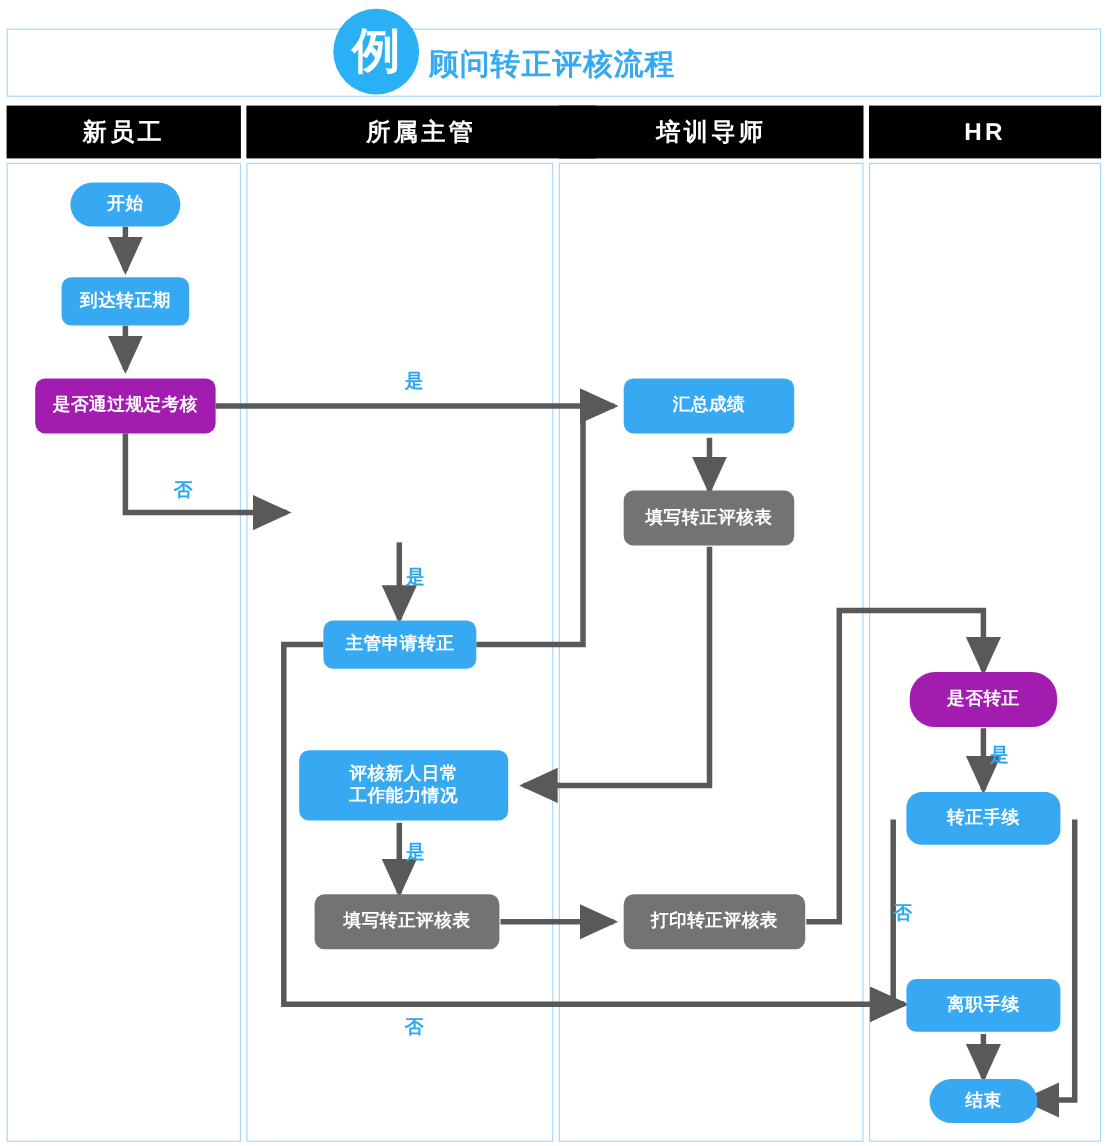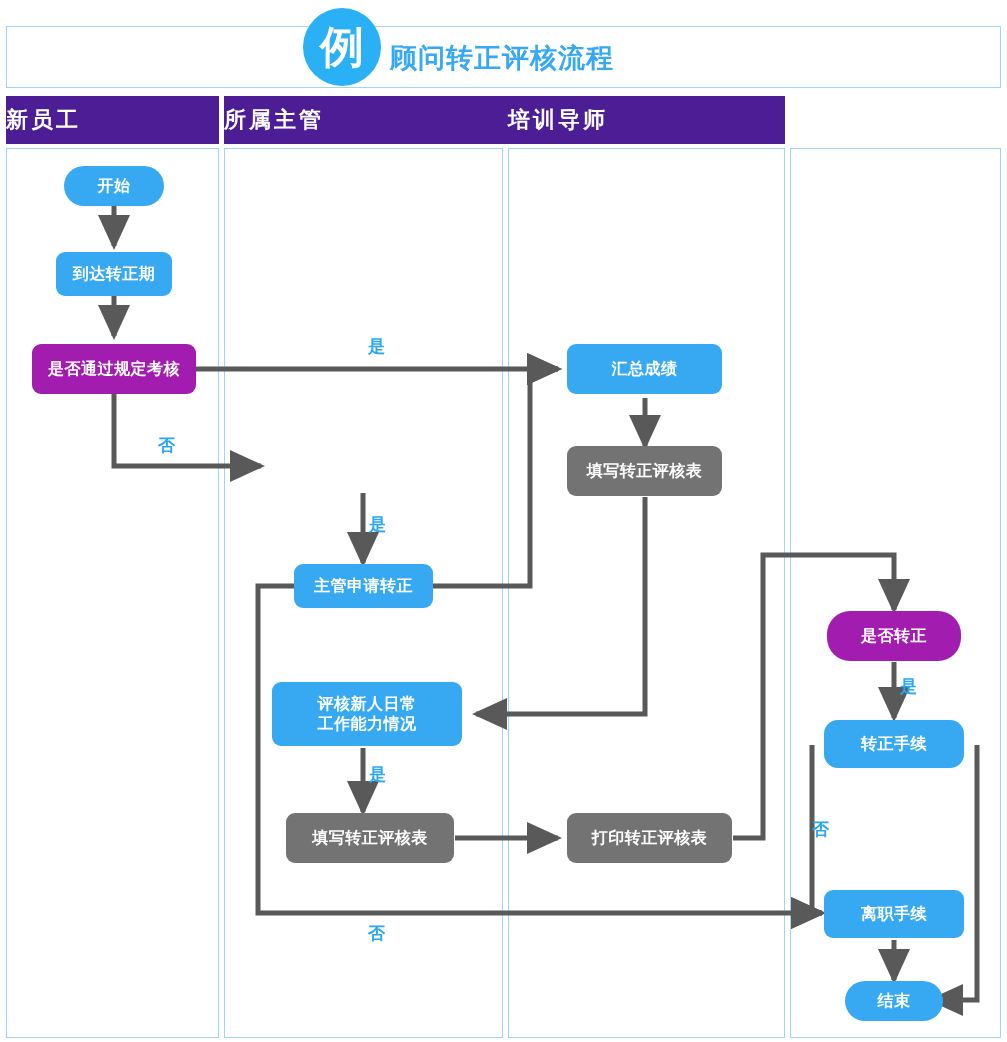--- a/index.html
+++ b/index.html
@@ -22,22 +22,22 @@
   }
   .badge-circle{
     position:absolute;left:303px;top:8px;width:78px;height:78px;
     border-radius:50%;background:#29b0f5;
     display:flex;align-items:center;justify-content:center;
     color:#ffffff;font-size:44px;font-weight:bold;line-height:1;
   }
 
   
   .lane-head{
-    position:absolute;top:96px;height:48px;background:#4c1d95;
-    display:flex;align-items:center;justify-content:flex-start;
+    position:absolute;top:96px;height:48px;background:#000000;
+    display:flex;align-items:center;justify-content:center;
     color:#ffffff;font-size:22px;font-weight:bold;letter-spacing:3px;
     box-sizing:border-box;
   }
   
   .lane-body{
     position:absolute;top:148px;height:890px;
     border:1px solid #9fd6f7;box-sizing:border-box;background:#ffffff;
   }
 
   
@@ -71,20 +71,23 @@
   <div class="title-text">顾问转正评核流程</div>
 
   <div class="lane-head" style="left:6px;width:213px;">
       <span>新员工</span>
     </div>
   <div class="lane-head" style="left:224px;width:318px;">
       <span>所属主管</span>
     </div>
   <div class="lane-head" style="left:508px;width:277px;">
       <span>培训导师</span>
+    </div>
+  <div class="lane-head" style="left:790px;width:211px;">
+      <span>HR</span>
     </div>
 
   <div class="lane-body" style="left:6px;width:213px;"></div>
   <div class="lane-body" style="left:224px;width:279px;"></div>
   <div class="lane-body" style="left:508px;width:277px;"></div>
   <div class="lane-body" style="left:790px;width:211px;"></div>
 
   <svg id="wires" viewBox="0 0 1007 1042" xmlns="http://www.w3.org/2000/svg">
     <defs>
       <marker id="ah" markerWidth="9" markerHeight="9" refX="6.2" refY="3.2" orient="auto" markerUnits="strokeWidth">

